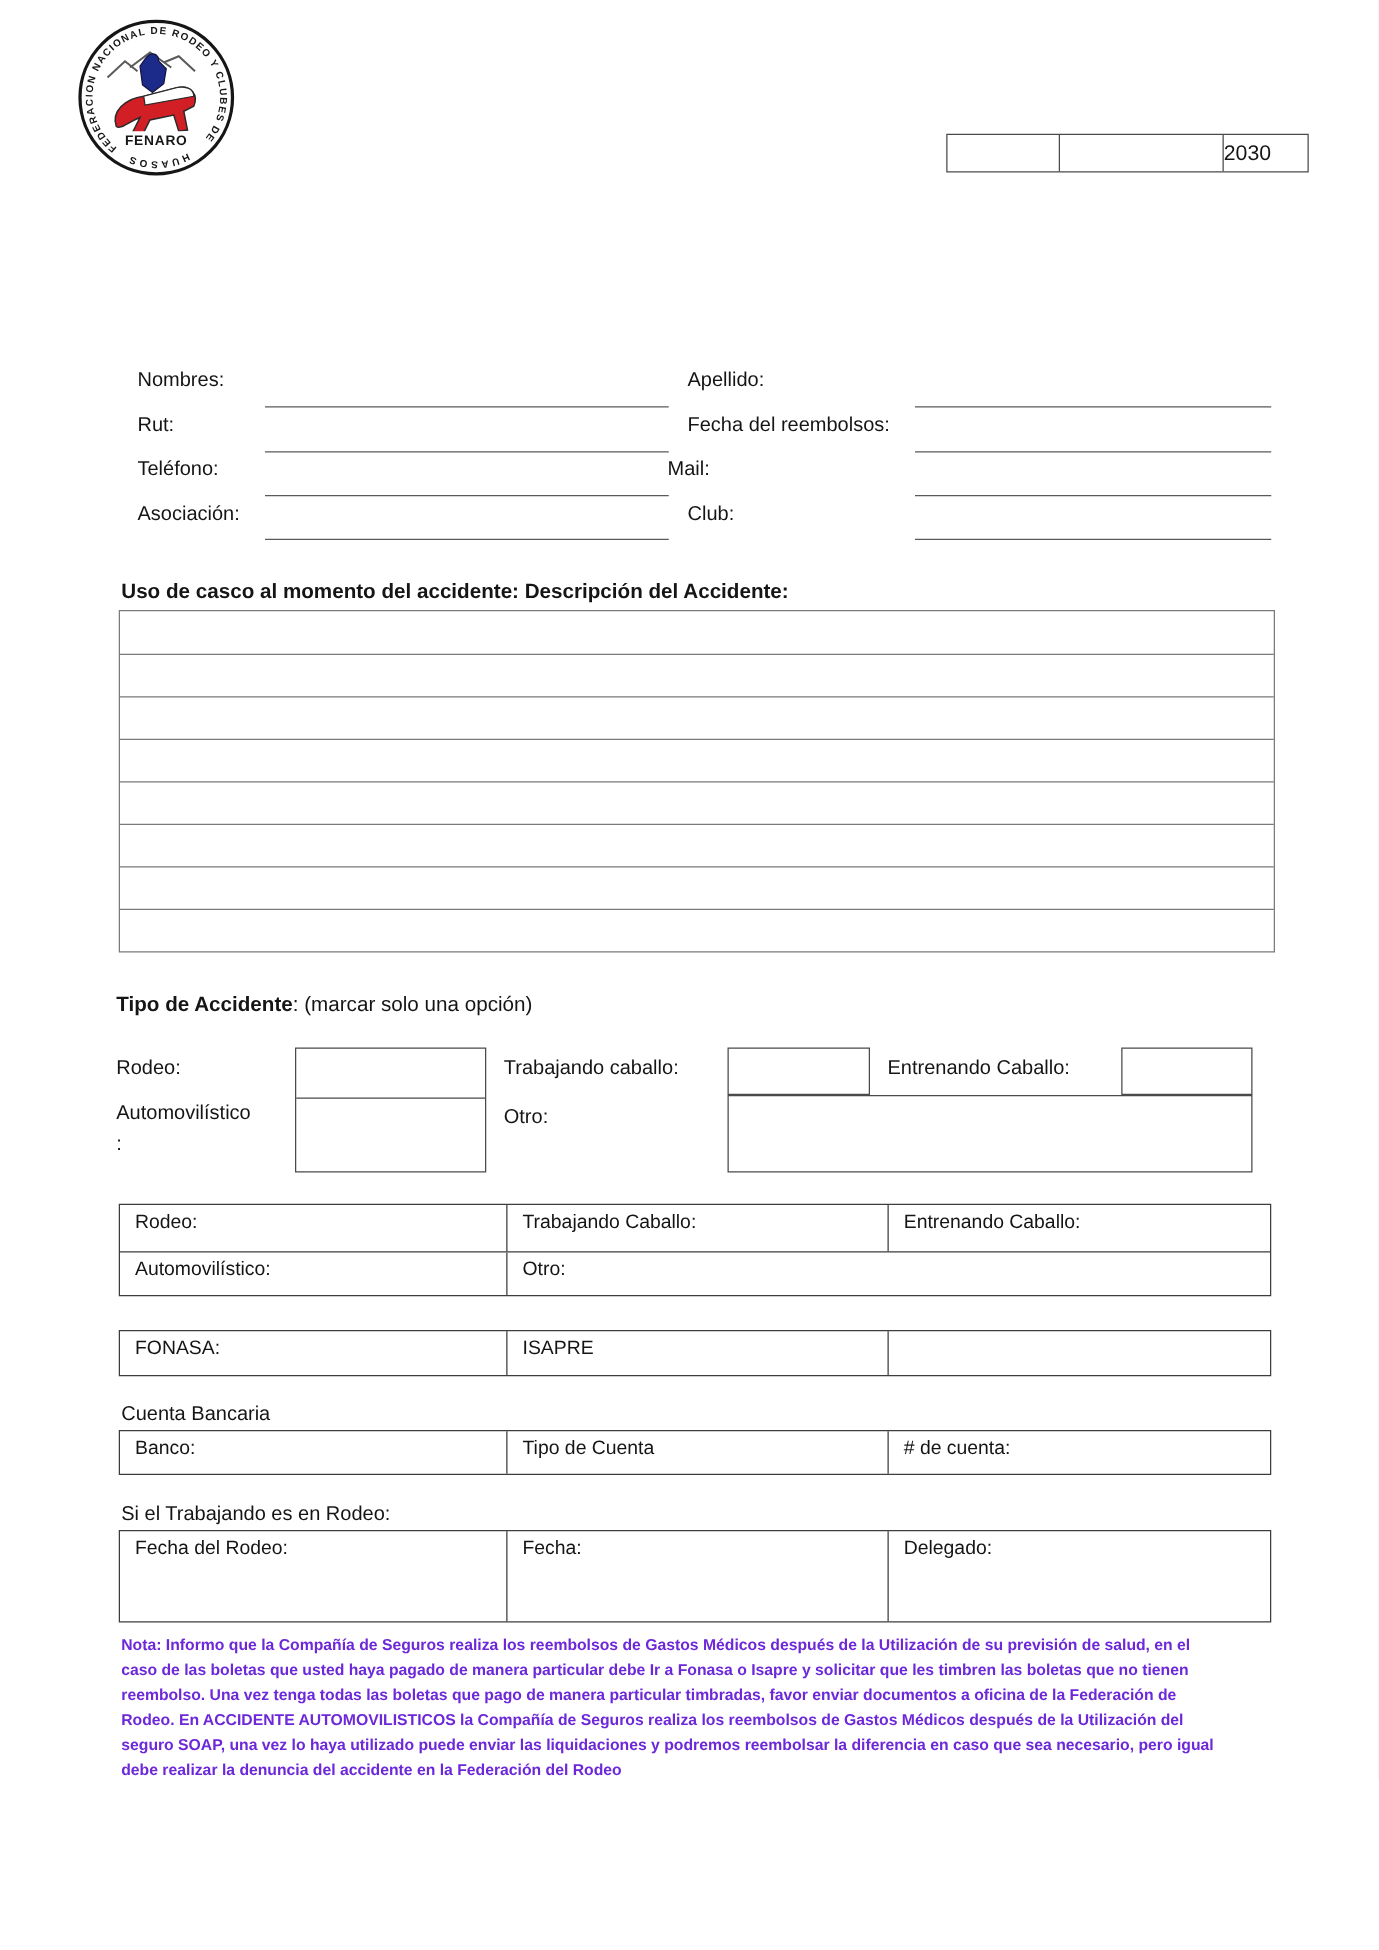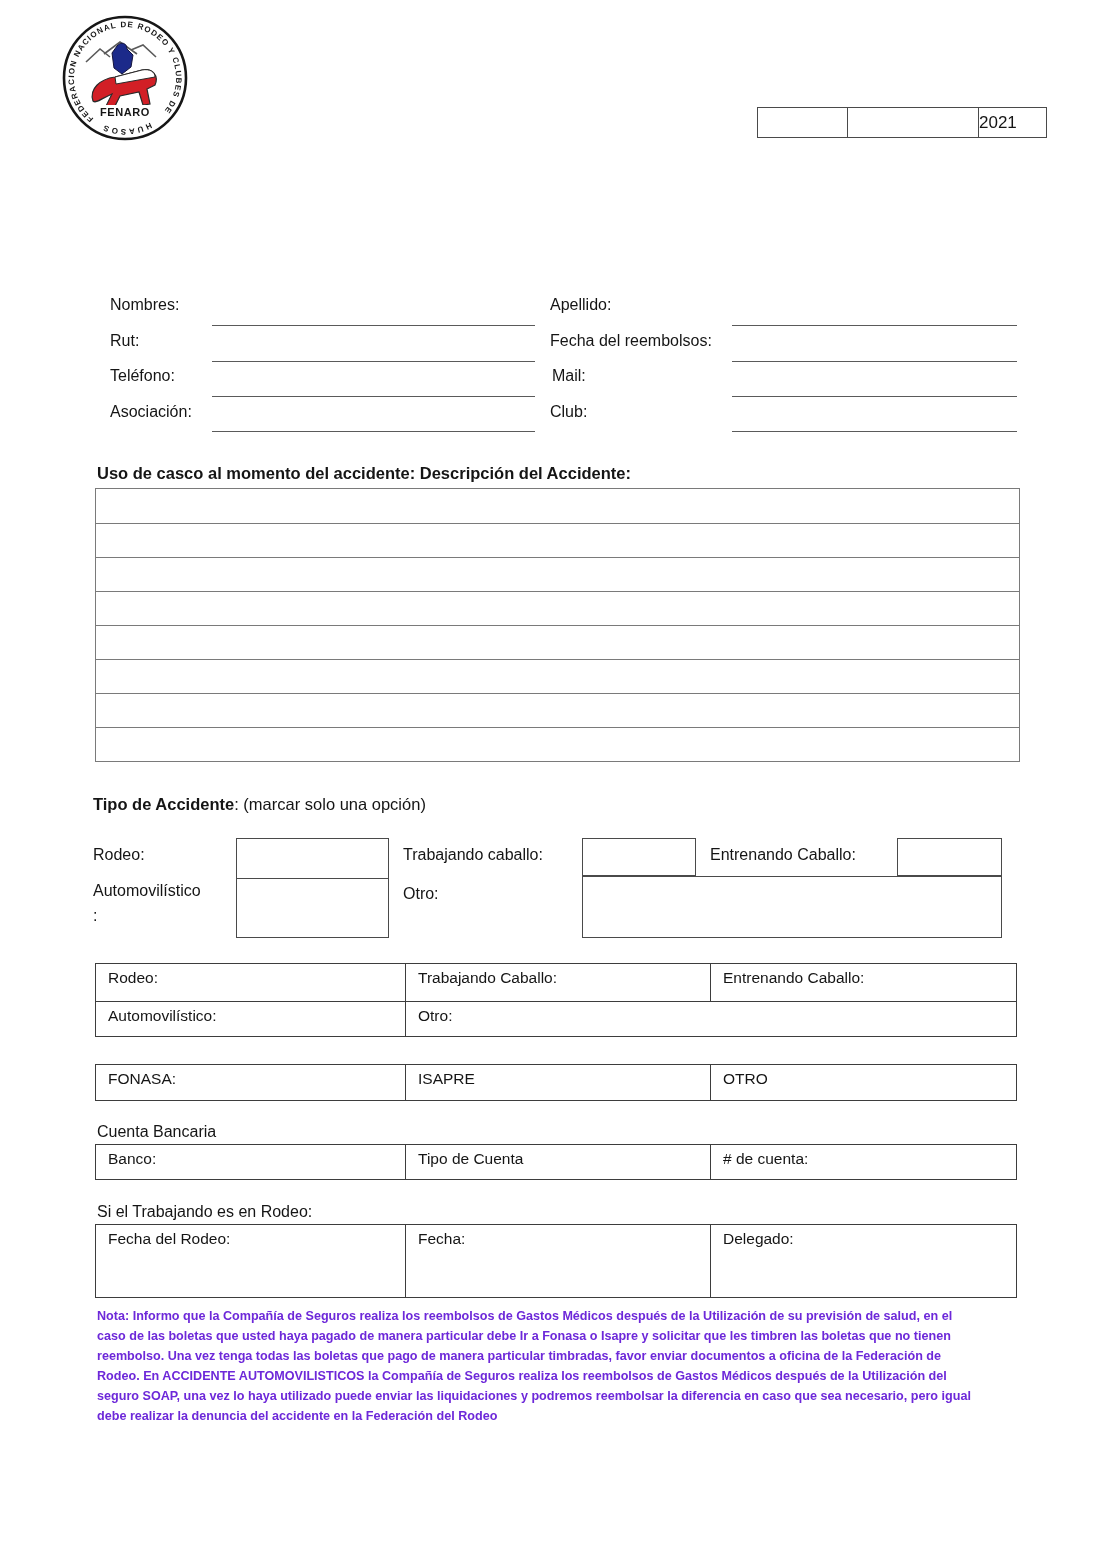--- a/index.html
+++ b/index.html
@@ -69,38 +69,38 @@
       </text>
       <text font-size="8" font-weight="bold" fill="#161616" letter-spacing="2.5">
         <textPath href="#arcBottom" startOffset="8%">HUASOS</textPath>
       </text>
     </svg>
   </div>
 
   <div class="year-table">
     <div class="yc" style="width:90px;"></div>
     <div class="yc" style="width:131px;"></div>
-    <div class="yc">2021</div>
+    <div class="yc">2030</div>
   </div>
 
 
   <div class="lbl" style="left:110px;top:295px;">Nombres:</div>
   <div class="uline" style="left:212px;top:325px;width:323px;"></div>
   <div class="lbl" style="left:110px;top:331px;">Rut:</div>
   <div class="uline" style="left:212px;top:361px;width:323px;"></div>
   <div class="lbl" style="left:110px;top:366px;">Teléfono:</div>
   <div class="uline" style="left:212px;top:396px;width:323px;"></div>
   <div class="lbl" style="left:110px;top:402px;">Asociación:</div>
   <div class="uline" style="left:212px;top:431px;width:323px;"></div>
 
   <div class="lbl" style="left:550px;top:295px;">Apellido:</div>
   <div class="uline" style="left:732px;top:325px;width:285px;"></div>
   <div class="lbl" style="left:550px;top:331px;">Fecha del reembolsos:</div>
   <div class="uline" style="left:732px;top:361px;width:285px;"></div>
-  <div class="lbl" style="left:552px;top:366px;text-align:center;">Mail:</div>
+  <div class="lbl" style="left:534px;top:366px;text-align:center;">Mail:</div>
   <div class="uline" style="left:732px;top:396px;width:285px;"></div>
   <div class="lbl" style="left:550px;top:402px;">Club:</div>
   <div class="uline" style="left:732px;top:431px;width:285px;"></div>
 
   <div class="lbl h-bold" style="left:97px;top:463px;font-size:16.5px;">Uso de casco al momento del accidente: Descripción del Accidente:</div>
   <div class="description-table">
       <div class="drow"></div>
       <div class="drow"></div>
       <div class="drow"></div>
       <div class="drow"></div>
@@ -138,21 +138,20 @@
     <div class="trow" style="height:35px;">
       <div class="tcell" style="width:310px;">Automovilístico:</div>
       <div class="tcell last">Otro:</div>
     </div>
   </div>
 
   <div class="tbl" style="top:1064px;">
     <div class="trow" style="height:35px;">
       <div class="tcell" style="width:310px;">FONASA:</div>
       <div class="tcell" style="width:305px;">ISAPRE</div>
-      <div class="tcell last">OTRO</div>
     </div>
   </div>
 
   <div class="lbl" style="left:97px;top:1122px;">Cuenta Bancaria</div>
   <div class="tbl" style="top:1144px;">
     <div class="trow" style="height:34px;">
       <div class="tcell" style="width:310px;">Banco:</div>
       <div class="tcell" style="width:305px;">Tipo de Cuenta</div>
       <div class="tcell last"># de cuenta:</div>
     </div>

